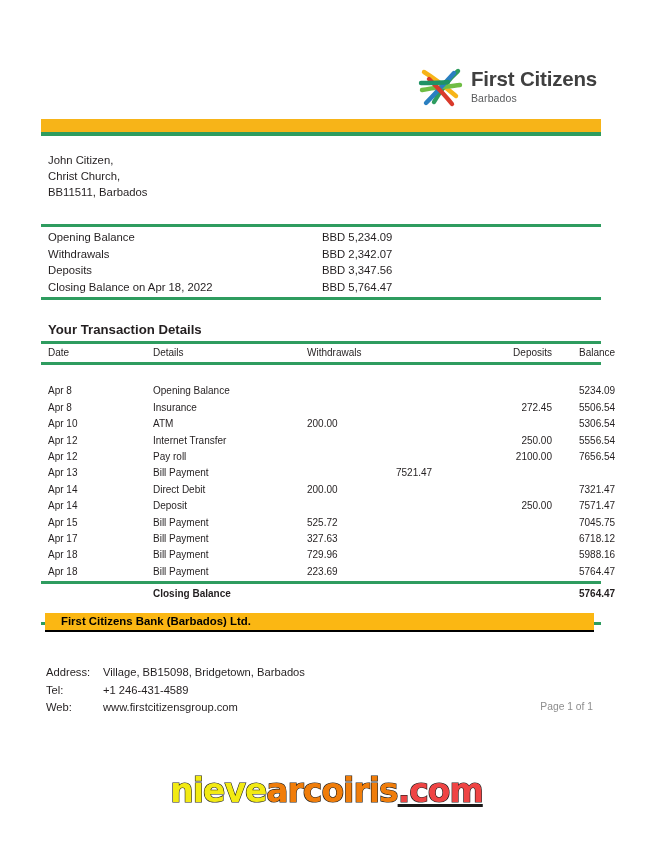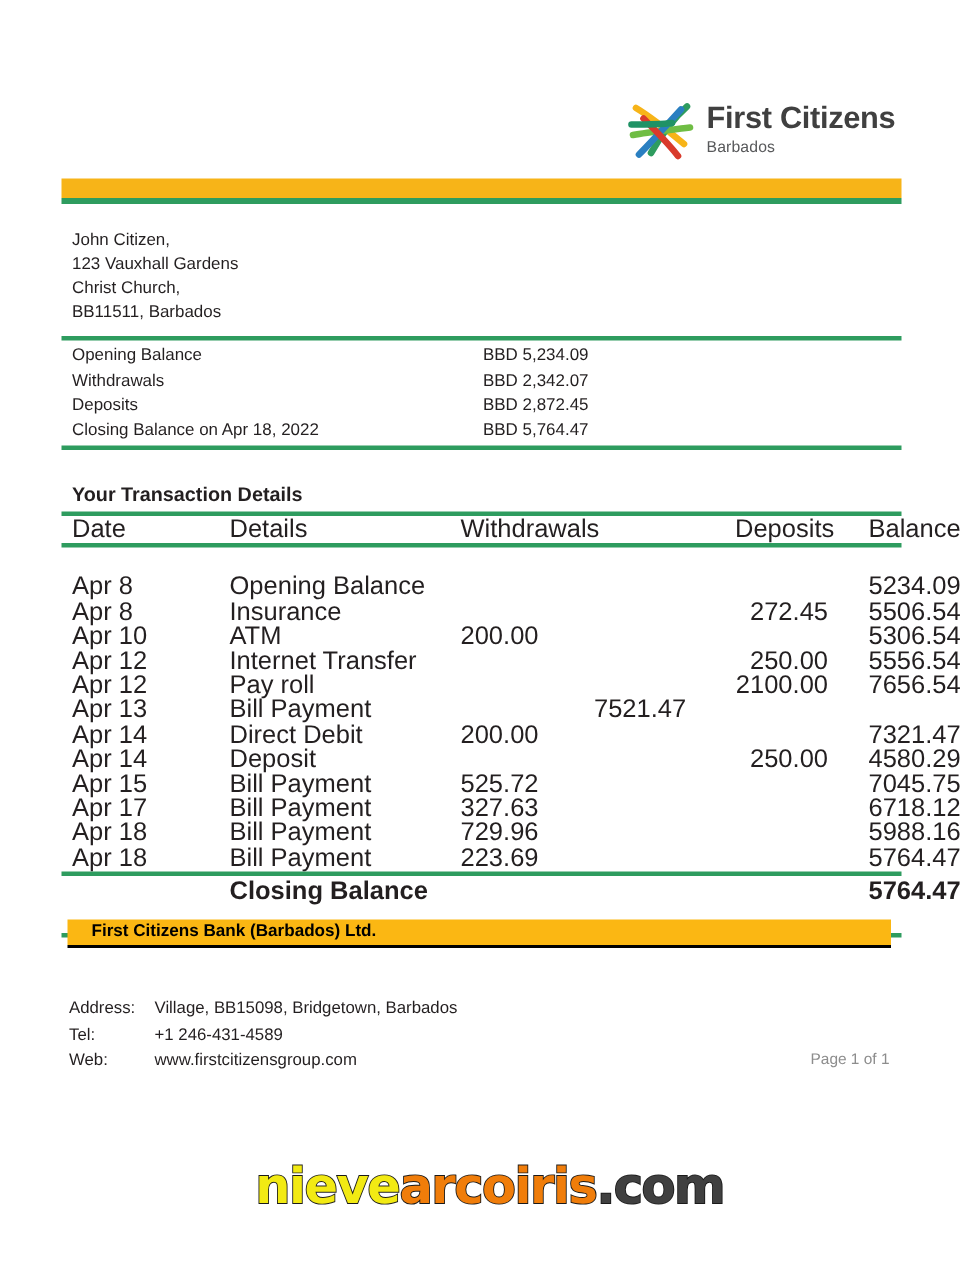--- a/index.html
+++ b/index.html
@@ -130,21 +130,21 @@
     top: 341px;
     width: 560px;
   }
   .txn .rule-thick {
     height: 3px;
     background: #2e9c5f;
     width: 100%;
   }
   .txn-row {
     display: flex;
-    font-size: 17px;
+    font-size: 10px;
     line-height: 16.4px;
     height: 16.4px;
   }
   .txn-head {
     padding-top: 1px;
     padding-bottom: 1px;
   }
   .c-date {
     width: 112px;
     flex: 0 0 auto;
@@ -242,21 +242,21 @@
     font-weight: bold;
     letter-spacing: -1px;
     white-space: nowrap;
   }
   .watermark span {
     -webkit-text-stroke: 1.2px #1a1a1a;
     paint-order: stroke fill;
   }
   .wm-a { color: #f2ea13; }
   .wm-b { color: #f07d0a; text-align: center; }
-  .wm-c { color: #404040; }
+  .wm-c { color: #ef4444; text-decoration: underline; }
 </style>
 </head>
 <body>
 
 <div class="page">
 
   <div class="logo-block">
     <svg class="logo-mark" viewBox="0 0 46 42">
       <g fill="none" stroke-width="4.4" stroke-linecap="round">
         <path d="M6 6 C16 12, 26 20, 38 30" stroke="#f7b418"></path>
@@ -271,39 +271,38 @@
       <span class="logo-name">First Citizens</span>
       <span class="logo-sub">Barbados</span>
     </span>
   </div>
 
   <div class="top-band"></div>
   <div class="top-band-green"></div>
 
   <div class="addressee">
     <div>John Citizen,</div>
-    <div>123 Vauxhall Gardens</div>
     <div>Christ Church,</div>
     <div>BB11511, Barbados</div>
   </div>
 
   <div class="summary">
     <div class="rule"></div>
     <div class="summary-rows" id="summary-rows">
         <div class="summary-row">
           <div class="summary-label">Opening Balance</div>
           <div class="summary-value">BBD 5,234.09</div>
         </div>
         <div class="summary-row">
           <div class="summary-label">Withdrawals</div>
           <div class="summary-value">BBD 2,342.07</div>
         </div>
         <div class="summary-row">
           <div class="summary-label">Deposits</div>
-          <div class="summary-value">BBD 2,872.45</div>
+          <div class="summary-value">BBD 3,347.56</div>
         </div>
         <div class="summary-row">
           <div class="summary-label">Closing  Balance on Apr 18, 2022</div>
           <div class="summary-value">BBD 5,764.47</div>
         </div>
       </div>
     <div class="rule"></div>
   </div>
 
   <div class="section-title">Your Transaction Details</div>
@@ -367,21 +366,21 @@
           <div class="c-details">Direct Debit</div>
           <div class="c-with">200.00</div>
           <div class="c-dep"></div>
           <div class="c-bal">7321.47</div>
         </div>
         <div class="txn-row">
           <div class="c-date">Apr 14</div>
           <div class="c-details">Deposit</div>
           <div class="c-with"></div>
           <div class="c-dep">250.00</div>
-          <div class="c-bal">4580.29</div>
+          <div class="c-bal">7571.47</div>
         </div>
         <div class="txn-row">
           <div class="c-date">Apr 15</div>
           <div class="c-details">Bill Payment</div>
           <div class="c-with">525.72</div>
           <div class="c-dep"></div>
           <div class="c-bal">7045.75</div>
         </div>
         <div class="txn-row">
           <div class="c-date">Apr 17</div>

